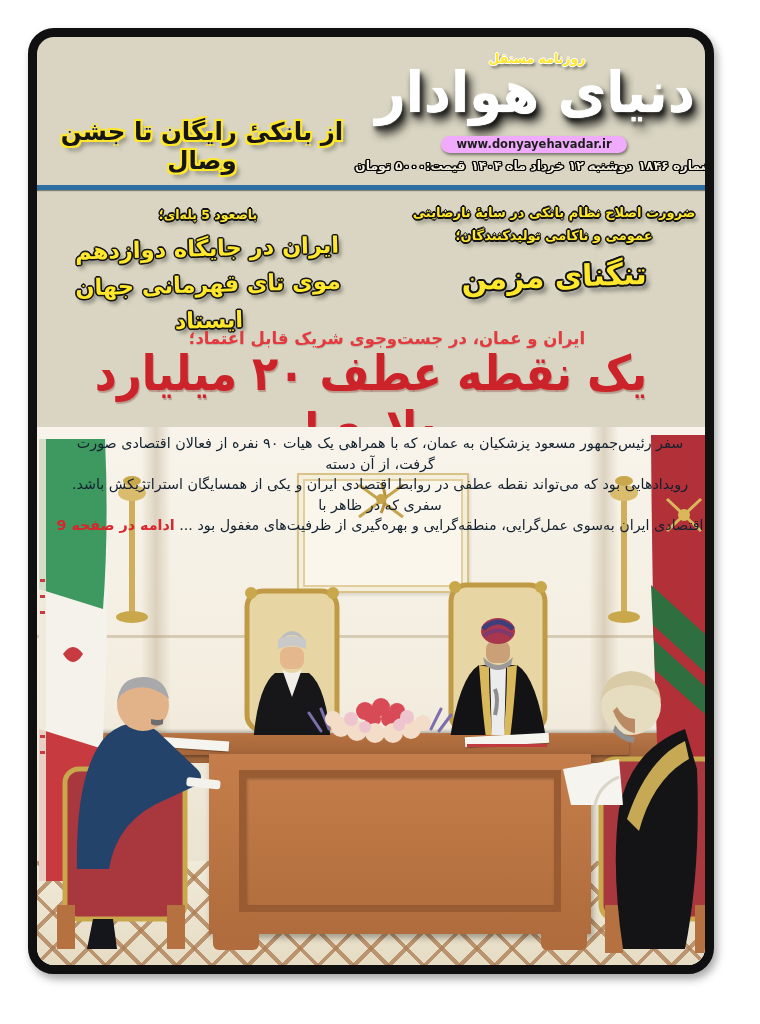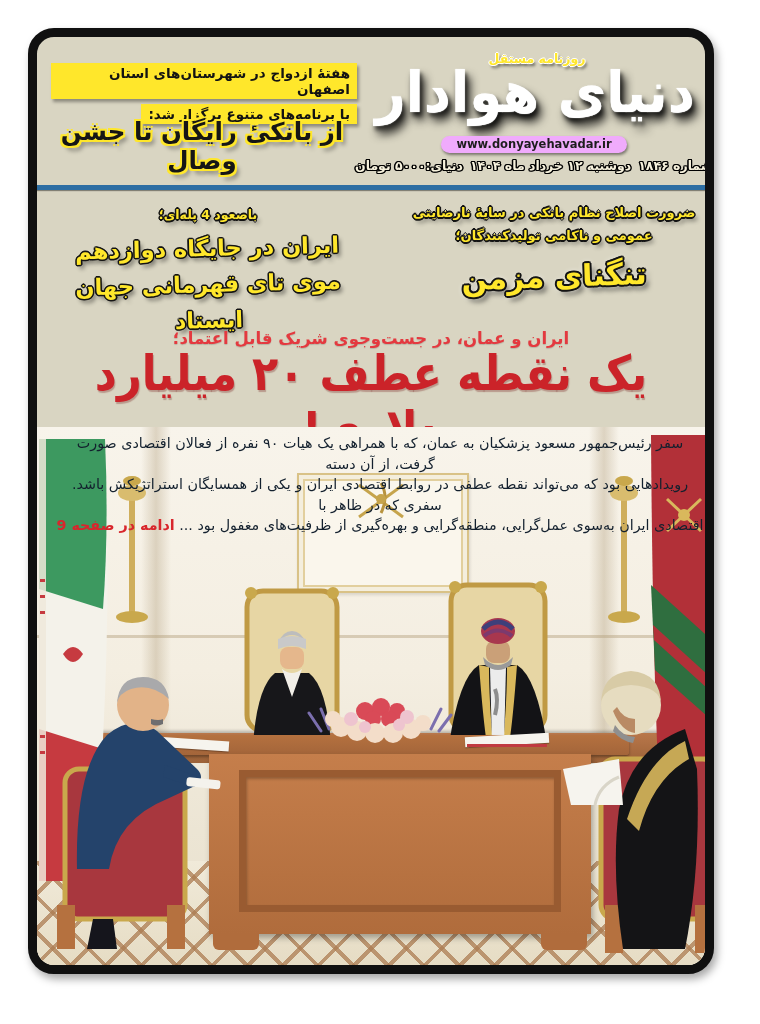--- a/index.html
+++ b/index.html
@@ -45,21 +45,21 @@
   .col-left{left:4px;top:170px;width:334px;text-align:center;}
   .col-kicker{font-size:13px;line-height:23px;}
   .col-headline-big{font-size:30px;margin-top:12px;transform:rotate(-2deg);
            text-shadow:-2px 0 #141414,2px 0 #141414,0 -2px #141414,0 2px #141414,
                        -1.4px -1.4px #141414,1.4px 1.4px #141414,1.4px -1.4px #141414,
                        -1.4px 1.4px #141414,0 0 6px #fff,4px 5px 5px rgba(0,0,0,.5);}
   .col-headline-two{font-size:22.5px;line-height:36px;margin-top:8px;transform:rotate(-1.5deg);}
 
   
   .lead-kicker{left:0;top:292px;width:100%;text-align:center;color:#e4393f;
-               font-weight:bold;font-size:16.5px;text-shadow:0 1px 1px rgba(0,0,0,.15);}
+               font-weight:bold;font-size:16.5px;text-shadow:0 1px 1px rgba(0,0,0,.15);padding-left:16px;}
   .lead-headline{left:0;top:314px;width:100%;text-align:center;color:#cb2329;
                  font-weight:bold;font-size:43px;letter-spacing:-1px;transform:scaleY(1.12);
                  text-shadow:1px 2px 1px rgba(110,15,15,.3);}
 
   
   .photo{left:0;top:390px;width:100%;height:538px;overflow:hidden;
          background:linear-gradient(180deg,#f8f4eb 0%,#f4eee1 45%,#ece5d4 75%,#e8e0cd 100%);}
   .body-text{left:18px;top:6px;width:650px;z-index:40;text-align:center;color:#13202e;
              font-size:14.3px;line-height:20.6px;font-weight:500;}
   .body-cont{color:#d8262c;font-weight:bold;}
@@ -82,43 +82,39 @@
                     repeating-linear-gradient(-45deg,rgba(172,124,82,0) 0 21px,rgba(172,124,82,.75) 21px 25px),
                     linear-gradient(#f0ead9,#e6dcc4);}
   .z20{z-index:20;} .z25{z-index:25;} .z30{z-index:30;}
 </style>
 </head>
 <body>
 
 <div class="page">
   <div class="frame">
 
-    <div class="abs kicker-stack rtl">
-      <span class="kicker-line">هفتهٔ ازدواج در شهرستان‌های استان اصفهان</span><br>
-      <span class="kicker-line">با برنامه‌های متنوع برگزار شد:</span>
-    </div>
     <div class="abs left-headline rtl">از بانکیٔ رایگان تا جشن وصال</div>
 
     <div class="abs tagline rtl">روزنامه مستقل</div>
     <div class="abs logo rtl">دنیای هوادار</div>
     <div class="abs website-pill">www.donyayehavadar.ir</div>
     <div class="abs info-row">
       <span>شماره ۱۸۴۶</span>
       <span>دوشنبه ۱۲ خرداد ماه ۱۴۰۴</span>
-      <span>دنیای:۵۰۰۰ تومان</span>
+      <span>قیمت:۵۰۰۰ تومان</span>
     </div>
     <div class="abs divider"></div>
 
     <div class="abs col-right rtl">
       <div class="yellow-outline col-kicker">ضرورت اصلاح نظام بانکی در سایهٔ نارضایتی</div>
       <div class="yellow-outline col-kicker">عمومی و ناکامی تولیدکنندگان؛</div>
       <div class="yellow-outline col-headline-big">تنگنای مزمن</div>
     </div>
     <div class="abs col-left rtl">
-      <div class="yellow-outline" style="font-size:12.5px;">باصعود 4 پله‌ای؛</div>
+      <div class="yellow-outline" style="font-size:12.5px;">باصعود 5 پله‌ای؛</div>
       <div class="yellow-outline col-headline-two">
         <span>ایران در جایگاه دوازدهم</span><br>
         <span>موی تای قهرمانی جهان ایستاد</span>
       </div>
     </div>
 
     <div class="abs lead-kicker rtl">ایران و عمان، در جست‌وجوی شریک قابل اعتماد؛</div>
     <div class="abs lead-headline rtl">یک نقطه عطف ۲۰ میلیارد دلاری!</div>
 
     <div class="abs photo">

